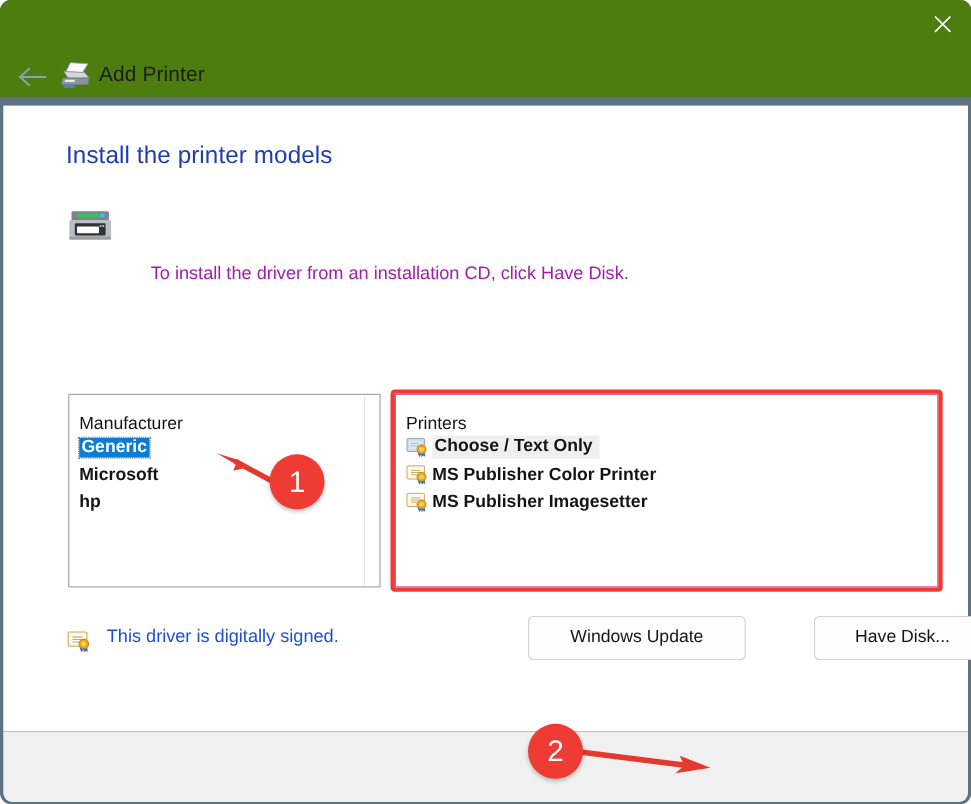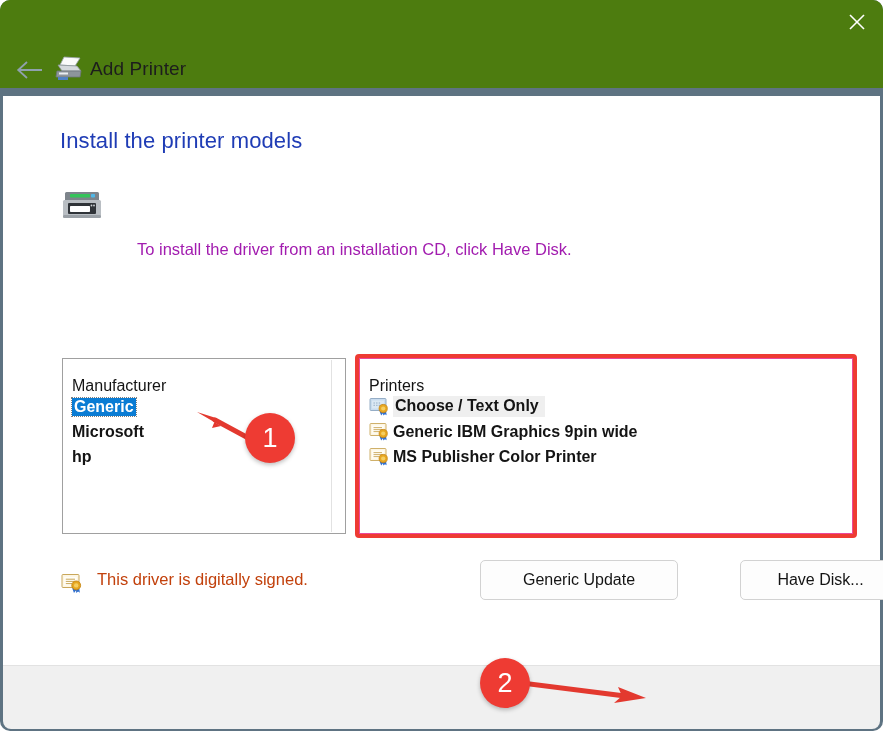--- a/index.html
+++ b/index.html
@@ -185,21 +185,21 @@
   
   .signed-icon {
     position: absolute;
     left: 58px; top: 477px;
     width: 24px; height: 21px;
   }
   .signed-text {
     position: absolute;
     left: 94px; top: 474px;
     font-size: 16.5px;
-    color: #c2410c;
+    color: #1d4ed8;
     white-space: nowrap;
   }
   .signing-link {
     position: absolute;
     left: 96px; top: 513px;
     font-size: 16.5px;
     color: #1362c4;
     text-decoration: underline;
     white-space: nowrap;
     cursor: pointer;
@@ -344,54 +344,54 @@
               <path d="M10.5 14.2 l1.7 4.2 1.6-2 1.5 1.2 -1.3-4.2z" fill="#2f6fd0"></path>
               <path d="M14.6 14.2 l-0.6 4.4 2-1.4 1.6 1.1 -0.5-4.4z" fill="#2f6fd0"></path>
               <circle cx="14.2" cy="11.5" r="4.1" fill="#e7a721" stroke="#c68410" stroke-width="0.8"></circle>
               <circle cx="14.2" cy="11.5" r="2.1" fill="#f5ce62"></circle>
             </svg>
           </span>
           <span class="lbl">Choose / Text Only</span>
         </div>
 
 
-        <div class="list-item">
-          <span class="cert-icon">
-            <svg width="22" height="19" viewBox="0 0 22 19" aria-hidden="true">
-              <rect x="1" y="1.5" width="16" height="12" rx="1" fill="#fdf6e4" stroke="#c9a75a" stroke-width="0.9"></rect>
-              <rect x="3" y="3.5" width="12" height="8" fill="#fffdf6"></rect>
-              <line x1="4.5" y1="5.6" x2="13" y2="5.6" stroke="#c9a75a" stroke-width="0.9"></line>
-              <line x1="4.5" y1="7.6" x2="13" y2="7.6" stroke="#c9a75a" stroke-width="0.9"></line>
-              <line x1="4.5" y1="9.6" x2="10" y2="9.6" stroke="#c9a75a" stroke-width="0.9"></line>
-              <path d="M10.5 14.2 l1.7 4.2 1.6-2 1.5 1.2 -1.3-4.2z" fill="#2f6fd0"></path>
-              <path d="M14.6 14.2 l-0.6 4.4 2-1.4 1.6 1.1 -0.5-4.4z" fill="#2f6fd0"></path>
-              <circle cx="14.2" cy="11.5" r="4.1" fill="#e7a721" stroke="#c68410" stroke-width="0.8"></circle>
-              <circle cx="14.2" cy="11.5" r="2.1" fill="#f5ce62"></circle>
-            </svg>
-          </span>
-          <span class="lbl">Generic IBM Graphics 9pin wide</span>
-        </div>
 
         <div class="list-item">
           <span class="cert-icon">
             <svg width="22" height="19" viewBox="0 0 22 19" aria-hidden="true">
               <rect x="1" y="1.5" width="16" height="12" rx="1" fill="#fdf6e4" stroke="#c9a75a" stroke-width="0.9"></rect>
               <rect x="3" y="3.5" width="12" height="8" fill="#fffdf6"></rect>
               <line x1="4.5" y1="5.6" x2="13" y2="5.6" stroke="#c9a75a" stroke-width="0.9"></line>
               <line x1="4.5" y1="7.6" x2="13" y2="7.6" stroke="#c9a75a" stroke-width="0.9"></line>
               <line x1="4.5" y1="9.6" x2="10" y2="9.6" stroke="#c9a75a" stroke-width="0.9"></line>
               <path d="M10.5 14.2 l1.7 4.2 1.6-2 1.5 1.2 -1.3-4.2z" fill="#2f6fd0"></path>
               <path d="M14.6 14.2 l-0.6 4.4 2-1.4 1.6 1.1 -0.5-4.4z" fill="#2f6fd0"></path>
               <circle cx="14.2" cy="11.5" r="4.1" fill="#e7a721" stroke="#c68410" stroke-width="0.8"></circle>
               <circle cx="14.2" cy="11.5" r="2.1" fill="#f5ce62"></circle>
             </svg>
           </span>
           <span class="lbl">MS Publisher Color Printer</span>
         </div>
 
+        <div class="list-item">
+          <span class="cert-icon">
+            <svg width="22" height="19" viewBox="0 0 22 19" aria-hidden="true">
+              <rect x="1" y="1.5" width="16" height="12" rx="1" fill="#fdf6e4" stroke="#c9a75a" stroke-width="0.9"></rect>
+              <rect x="3" y="3.5" width="12" height="8" fill="#fffdf6"></rect>
+              <line x1="4.5" y1="5.6" x2="13" y2="5.6" stroke="#c9a75a" stroke-width="0.9"></line>
+              <line x1="4.5" y1="7.6" x2="13" y2="7.6" stroke="#c9a75a" stroke-width="0.9"></line>
+              <line x1="4.5" y1="9.6" x2="10" y2="9.6" stroke="#c9a75a" stroke-width="0.9"></line>
+              <path d="M10.5 14.2 l1.7 4.2 1.6-2 1.5 1.2 -1.3-4.2z" fill="#2f6fd0"></path>
+              <path d="M14.6 14.2 l-0.6 4.4 2-1.4 1.6 1.1 -0.5-4.4z" fill="#2f6fd0"></path>
+              <circle cx="14.2" cy="11.5" r="4.1" fill="#e7a721" stroke="#c68410" stroke-width="0.8"></circle>
+              <circle cx="14.2" cy="11.5" r="2.1" fill="#f5ce62"></circle>
+            </svg>
+          </span>
+          <span class="lbl">MS Publisher Imagesetter</span>
+        </div>
 
       </div>
     </div>
 
     <div class="ann-box"></div>
 
     <div class="signed-icon">
       <svg width="24" height="21" viewBox="0 0 24 21" aria-hidden="true">
         <rect x="1" y="1.5" width="17" height="13" rx="1" fill="#fdf6e4" stroke="#c9a75a" stroke-width="1"></rect>
         <rect x="3.2" y="3.8" width="12.6" height="8.6" fill="#fffdf6"></rect>
@@ -399,21 +399,21 @@
         <line x1="4.8" y1="8.4" x2="14" y2="8.4" stroke="#c9a75a" stroke-width="1"></line>
         <line x1="4.8" y1="10.6" x2="11" y2="10.6" stroke="#c9a75a" stroke-width="1"></line>
         <path d="M11.2 15.3 l1.8 4.6 1.7-2.2 1.6 1.3 -1.4-4.6z" fill="#2f6fd0"></path>
         <path d="M15.6 15.3 l-0.6 4.8 2.1-1.5 1.7 1.2 -0.5-4.8z" fill="#2f6fd0"></path>
         <circle cx="15.2" cy="12.4" r="4.4" fill="#e7a721" stroke="#c68410" stroke-width="0.9"></circle>
         <circle cx="15.2" cy="12.4" r="2.2" fill="#f5ce62"></circle>
       </svg>
     </div>
     <div class="signed-text">This driver is digitally signed.</div>
 
-    <div class="btn btn-windows-update">Generic Update</div>
+    <div class="btn btn-windows-update">Windows Update</div>
     <div class="btn btn-have-disk">Have Disk...</div>
 
   </div>
 
   <div class="footer">
     
     
   </div>
 
   <svg class="ann-arrow-svg ann-arrow-1" width="90" height="60" viewBox="0 0 90 60">

